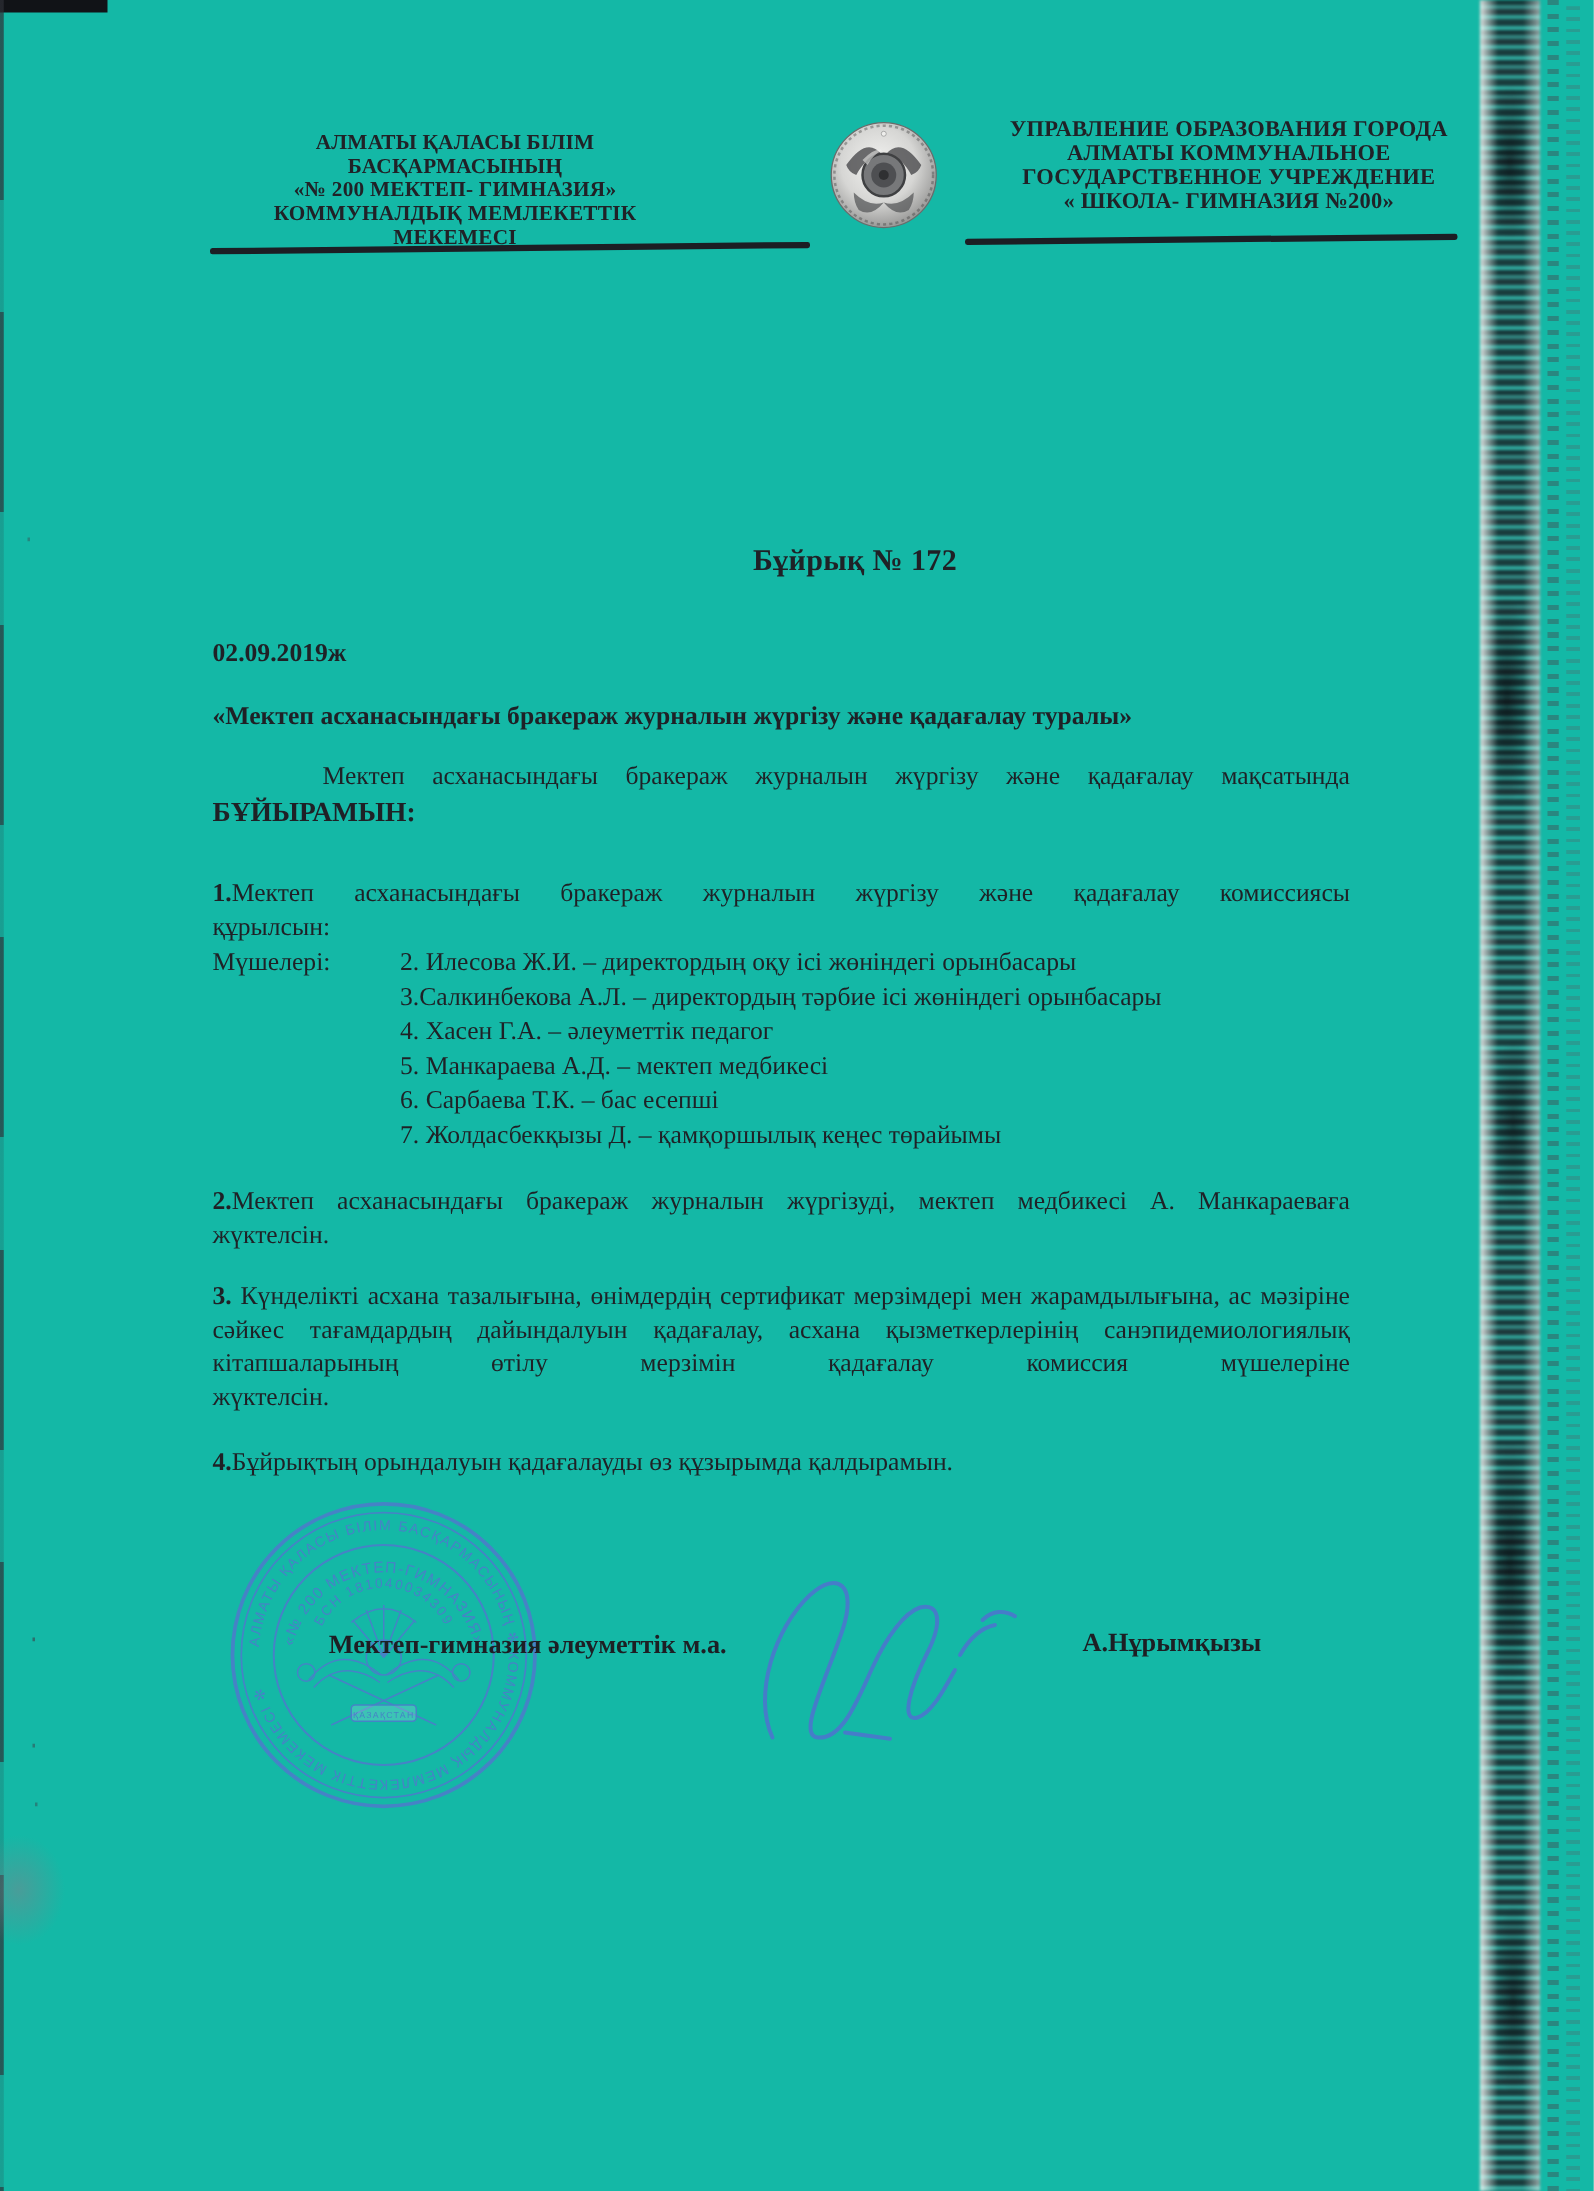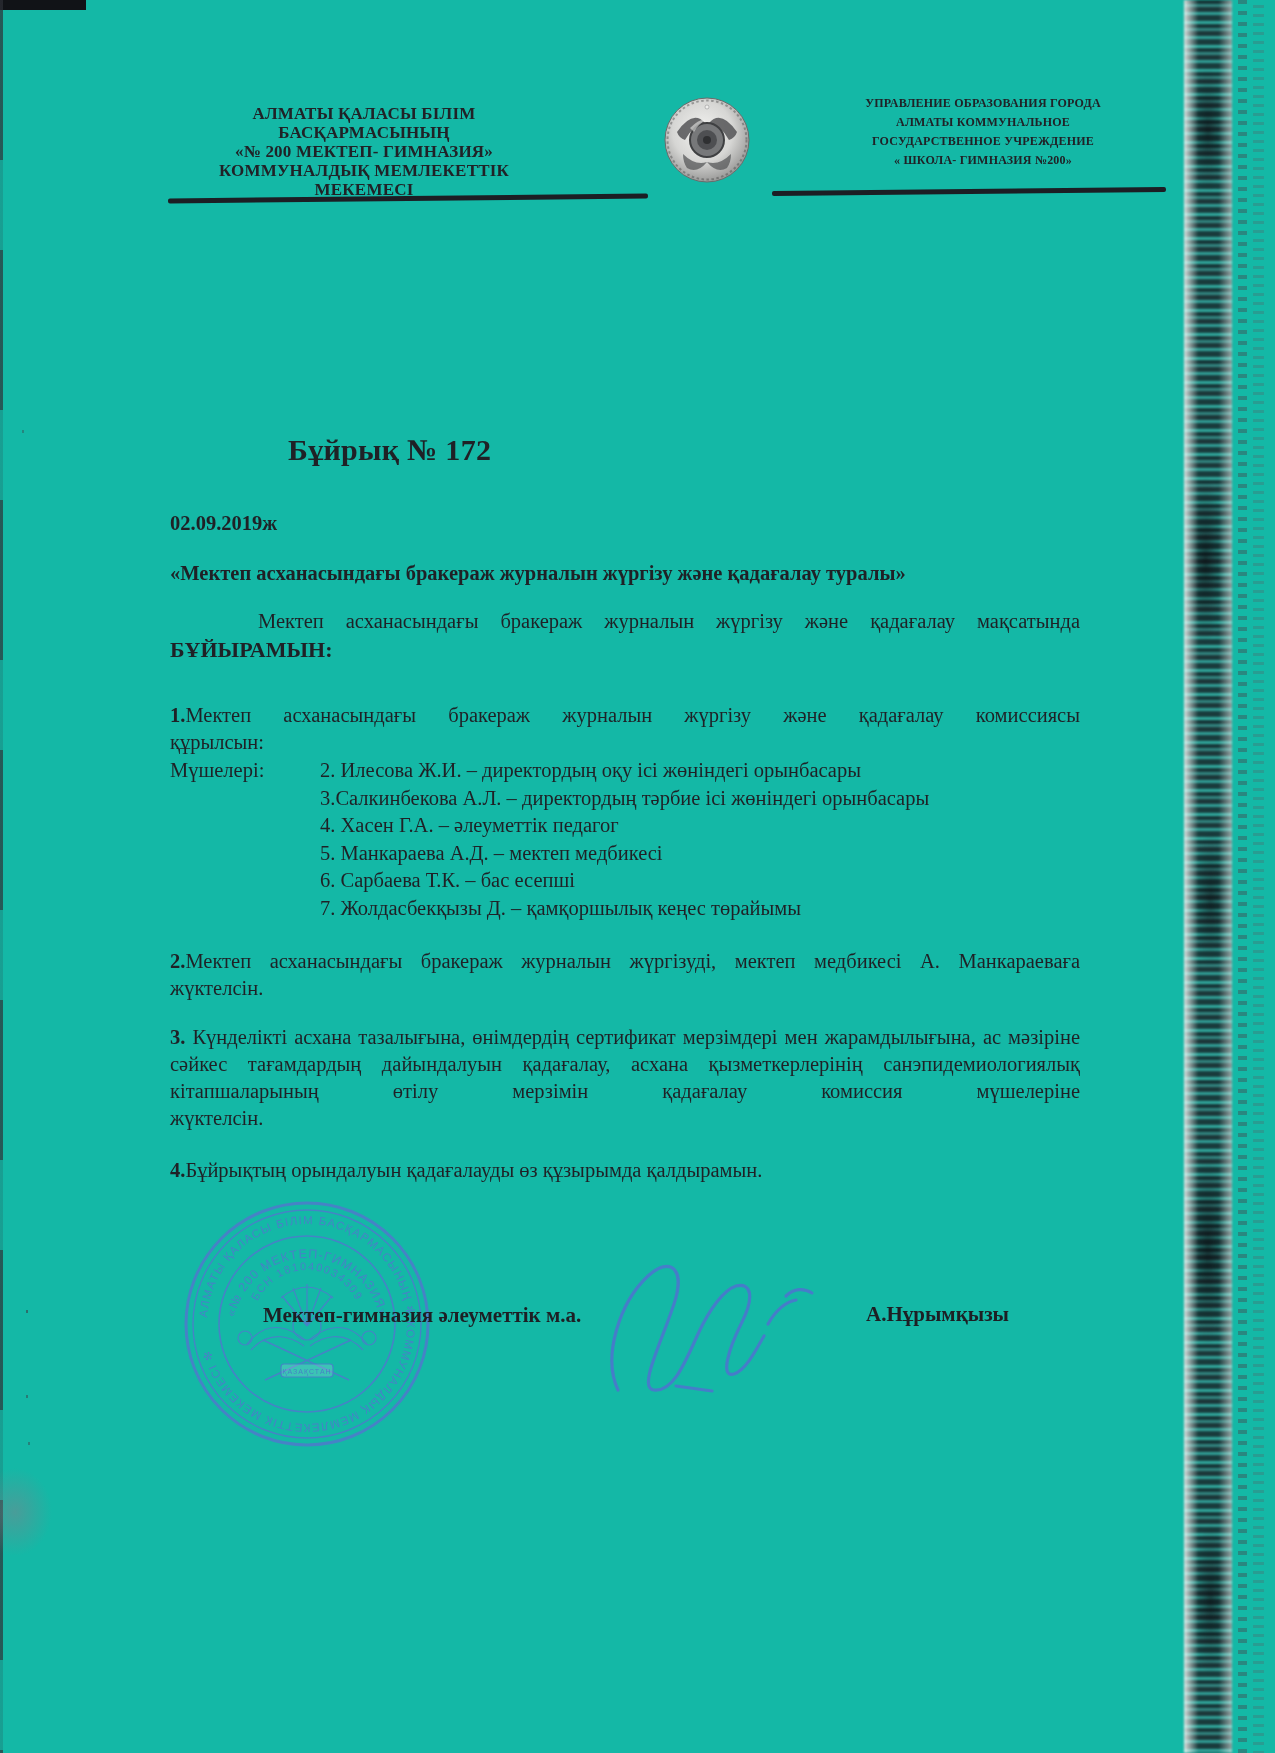--- a/index.html
+++ b/index.html
@@ -37,29 +37,29 @@
     background:repeating-linear-gradient(to bottom, rgba(90,93,100,.45) 0 3px, transparent 3px 9px);}
   .punch-blob{position:absolute;left:-22px;top:1468px;width:74px;height:88px;border-radius:50%;
     background:radial-gradient(closest-side, rgba(125,130,140,.5), rgba(125,130,140,0));}
   .margin-specks{position:absolute;left:26px;top:1310px;width:2px;height:3px;background:rgba(60,62,70,.6);
     box-shadow:0 85px 0 rgba(60,62,70,.5), 2px 132px 0 rgba(60,62,70,.45), -4px -880px 0 rgba(60,62,70,.4);}
 
   
   .header{position:absolute;top:92px;left:0;width:100%;}
   .hblock{position:absolute;font-weight:bold;text-align:center;letter-spacing:.2px;color:#202227;}
   .hleft{left:188px;top:12px;width:352px;font-size:17px;line-height:19px;}
-  .hright{left:793px;top:2px;width:380px;font-size:12px;line-height:19px;}
+  .hright{left:793px;top:2px;width:380px;font-size:18px;line-height:19px;}
   .rule{position:absolute;height:5px;background:#1c1e24;transform:rotate(-0.6deg);border-radius:2px;}
   .rule-left{left:168px;top:104px;width:480px;}
   .rule-right{left:772px;top:97px;width:394px;}
   .emblem{position:absolute;left:662px;top:2px;}
 
   
   .doc{position:absolute;left:170px;top:436px;width:910px;font-size:20.5px;line-height:27px;color:#1f2126;}
-  .title{font-size:30px;font-weight:bold;text-align:left;padding-left:118px;letter-spacing:.3px;}
+  .title{font-size:24px;font-weight:bold;text-align:center;padding-left:118px;letter-spacing:.3px;}
   .date{margin-top:47px;font-weight:bold;}
   .subject{margin-top:23px;font-weight:bold;}
   .preamble{margin-top:21px;text-align:justify;text-align-last:justify;text-indent:88px;}
   .resolve{font-weight:bold;font-size:22px;line-height:29px;}
   .para{text-align:justify;text-align-last:justify;}
   .p1{margin-top:38px;}
   .tail{text-align:center;text-align-last:left;}
   .num{font-weight:bold;}
   .list{margin-top:1px;line-height:27.5px;}
   .label{display:inline-block;width:150px;}

